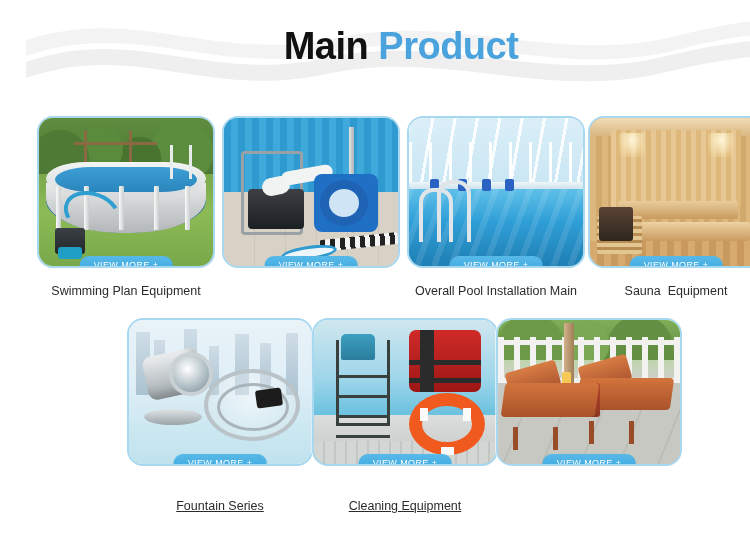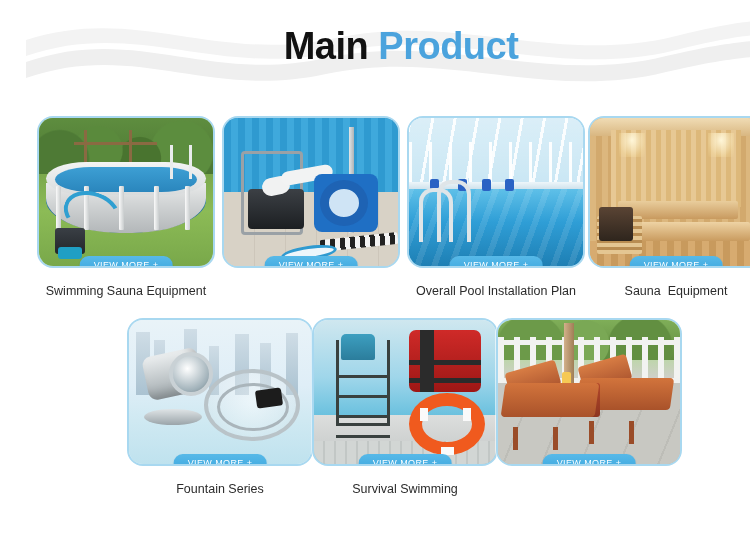--- a/index.html
+++ b/index.html
@@ -69,21 +69,21 @@
   .row1 .caption { top: 168px; }
   .row1 .c1 { left: 11px;  top: 3px; }
   .row1 .c2 { left: 196px; top: 3px; }
   .row1 .c3 { left: 381px; top: 3px; }
   .row1 .c4 { left: 562px; top: 3px; }
   .row1 .c4 .thumb { width: 176px; }
 
   
   .row2 .thumb { width: 186px; height: 148px; }
   .row2 .btn { bottom: -9px; }
-  .row2 .caption { top: 164px; }
+  .row2 .caption { top: 181px; text-decoration: underline; }
   .row2 .c1 { left: 101px; top: 3px; }
   .row2 .c2 { left: 286px; top: 3px; }
   .row2 .c3 { left: 470px; top: 3px; }
 
   
   .sky { position:absolute; left:0; right:0; }
   .obj { position:absolute; }
 
   
   .s1-sky   { top:0; height:38%; background:linear-gradient(180deg,#9fc06a 0%, #6f9a46 60%, #5d8a3c 100%); }
@@ -243,21 +243,21 @@
           <div class="obj s1-post" style="left:46%;"></div>
           <div class="obj s1-post" style="left:66%;"></div>
           <div class="obj s1-post" style="left:84%;"></div>
           <div class="obj s1-ladder"></div>
           <div class="obj s1-hose"></div>
           <div class="obj s1-pump"></div>
           <div class="obj s1-pump2"></div>
         </div>
         <button class="btn">VIEW MORE +</button>
       </div>
-      <div class="caption">Swimming Sauna Equipment</div>
+      <div class="caption">Swimming Plan Equipment</div>
     </div>
 
     <div class="card c2">
       <div class="thumb">
         <div class="scene">
           <div class="sky s2-water" style="left:0;right:0;"></div>
           <div class="obj s2-deck" style="left:0;right:0;"></div>
           <div class="obj s2-pole"></div>
           <div class="obj s2-cart"></div>
           <div class="obj s2-motor"></div>
@@ -282,21 +282,21 @@
           <div class="obj s3-edge"></div>
           <div class="obj s3-chair" style="left:12%;"></div>
           <div class="obj s3-chair" style="left:28%;"></div>
           <div class="obj s3-chair" style="left:42%;"></div>
           <div class="obj s3-chair" style="left:55%;"></div>
           <div class="obj s3-rail"></div>
           <div class="obj s3-rail2"></div>
         </div>
         <button class="btn">VIEW MORE +</button>
       </div>
-      <div class="caption">Overall Pool Installation Plan</div>
+      <div class="caption">Overall Pool Installation Main</div>
     </div>
 
     <div class="card c4">
       <div class="thumb">
         <div class="scene">
           <div class="obj s4-bg"></div>
           <div class="obj s4-ceil"></div>
           <div class="obj s4-back"></div>
           <div class="obj s4-glowl"></div>
           <div class="obj s4-glowr"></div>
@@ -354,21 +354,21 @@
           <div class="obj s6-vestd"></div>
           <div class="obj s6-strap" style="top:28%;"></div>
           <div class="obj s6-strap" style="top:40%;"></div>
           <div class="obj s6-ring"></div>
           <div class="s6-rmark" style="left:58%;bottom:30%;width:8px;height:13px;"></div>
           <div class="s6-rmark" style="left:82%;bottom:30%;width:8px;height:13px;"></div>
           <div class="s6-rmark" style="left:70%;bottom:6%;width:13px;height:8px;"></div>
         </div>
         <button class="btn">VIEW MORE +</button>
       </div>
-      <div class="caption">Survival Swimming</div>
+      <div class="caption">Cleaning Equipment</div>
     </div>
 
     <div class="card c3">
       <div class="thumb">
         <div class="scene">
           <div class="obj s7-bg"></div>
           <div class="obj s7-green" style="left:0;right:0;"></div>
           <div class="obj s7-fence"></div>
           <div class="obj s7-rail" style="top:14%;"></div>
           <div class="obj s7-rail" style="top:40%;"></div>

